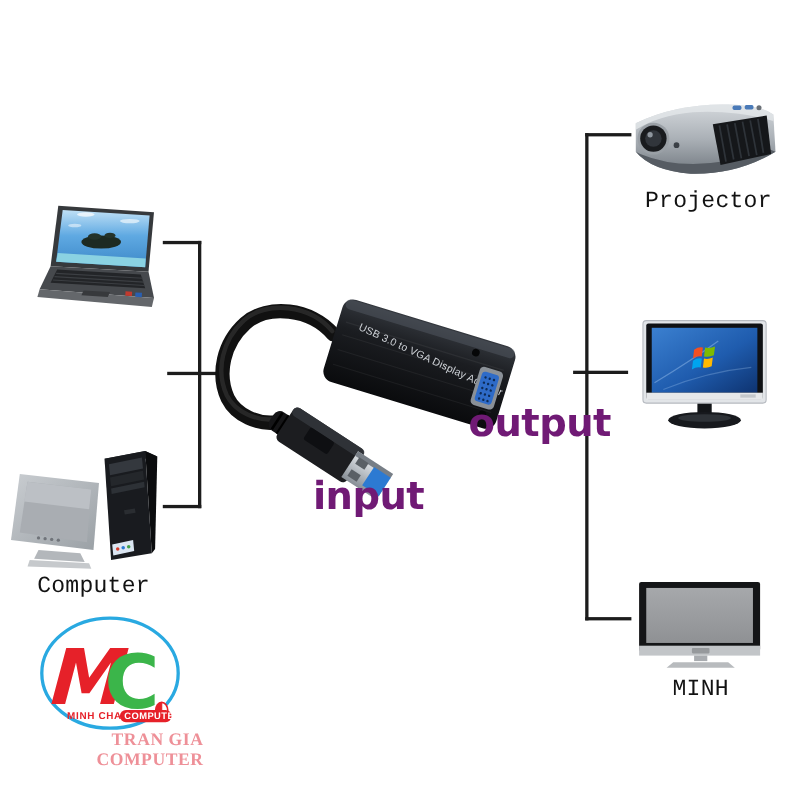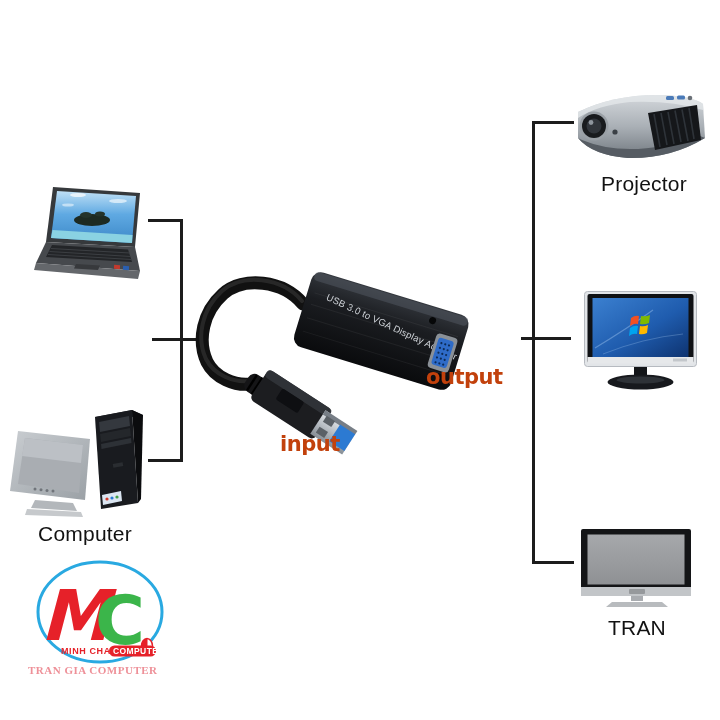--- a/index.html
+++ b/index.html
@@ -1,24 +1,24 @@
 <!DOCTYPE html>
 <html><head>
 <meta charset="utf-8">
 <style>
   html,body{margin:0;padding:0;background:#fff;}
   .canvas{position:relative;width:720px;height:720px;background:#ffffff;overflow:hidden;
           font-family:"Liberation Sans",sans-serif;}
   .line{position:absolute;background:#1c1c1c;}
   .figure{position:absolute;}
-  .dev-label{position:absolute;font-size:21px;color:#121212;text-align:center;letter-spacing:.2px;}
+  .dev-label{position:absolute;font-size:21px;color:#121212;text-align:center;letter-spacing:.2px;font-family:Liberation Mono, monospace;}
   .io-label{position:absolute;font-family:"DejaVu Sans",sans-serif;font-weight:bold;
-            font-size:21px;color:#c2410c;letter-spacing:-0.5px;}
-  .footer-brand{position:absolute;left:28px;top:664px;width:140px;text-align:left;
-            font-family:"Liberation Serif",serif;font-weight:bold;font-size:11px;
+            font-size:35px;color:#701a75;letter-spacing:-0.5px;}
+  .footer-brand{position:absolute;left:45px;top:664px;width:140px;text-align:right;
+            font-family:"Liberation Serif",serif;font-weight:bold;font-size:16px;
             letter-spacing:.5px;}
 </style>
 </head>
 <body>
 
 <div class="canvas">
 
   <div class="line" style="left:148px;top:219px;width:35px;height:3px"></div>
   <div class="line" style="left:180px;top:219px;width:3px;height:243px"></div>
   <div class="line" style="left:152px;top:338px;width:56px;height:3px"></div>
@@ -158,21 +158,21 @@
             <circle cx="65" cy="8" r="1.1"></circle>
             <circle cx="69" cy="8" r="1.1"></circle>
           <circle cx="61" cy="13" r="1.1"></circle>
             <circle cx="65" cy="13" r="1.1"></circle>
             <circle cx="69" cy="13" r="1.1"></circle>
         </g>
       </g>
     </g>
   </svg>
 
-  <div class="io-label" style="left:280px;top:432px;width:110px;text-align:left">input</div>
+  <div class="io-label" style="left:280px;top:432px;width:110px;text-align:center">input</div>
   <div class="io-label" style="left:426px;top:365px;width:110px">output</div>
 
   <svg class="figure" style="left:570px;top:88px" width="145" height="85" viewBox="0 0 145 85">
     <defs>
       <linearGradient id="projBody" x1="0" y1="0" x2="0" y2="1">
         <stop offset="0" stop-color="#d4d8dc"></stop>
           <stop offset="0.5" stop-color="#aab0b6"></stop>
           <stop offset="1" stop-color="#71787f"></stop>
       </linearGradient>
     </defs>
@@ -246,21 +246,21 @@
       <rect x="3" y="4" width="110" height="63" rx="2" fill="#141517"></rect>
       <rect x="9.5" y="9.5" width="97" height="50" fill="url(#tvscr)"></rect>
       <rect x="3" y="62" width="110" height="9" fill="#c2c5c8"></rect>
       <rect x="51" y="64" width="16" height="5" rx="1" fill="#96999c"></rect>
     </g>
     <g>
       <rect x="53" y="71" width="12" height="5" fill="#a9acb0"></rect>
       <polygon points="34,77 84,77 90,82 28,82" fill="#b8bbbe"></polygon>
     </g>
   </svg>
-  <div class="dev-label" style="left:582px;top:616px;width:110px">TRAN</div>
+  <div class="dev-label" style="left:582px;top:616px;width:110px">MINH</div>
 
   <svg class="figure" style="left:33px;top:556px" width="134" height="112" viewBox="0 0 134 112">
     <ellipse cx="67" cy="56" rx="62" ry="50" fill="#ffffff" stroke="#29a9e1" stroke-width="3"></ellipse>
     <text x="18" y="84" font-size="70" font-weight="bold" font-style="italic" fill="#e62129" font-family="DejaVu Sans, sans-serif" transform="skewX(-4)">M</text>
     <text x="62" y="88" font-size="68" font-weight="bold" fill="#3bb54a" font-family="DejaVu Sans, sans-serif">C</text>
     <g transform="translate(114,90)">
       <ellipse cx="0" cy="0" rx="5.5" ry="7.5" fill="#ffffff" stroke="#e62129" stroke-width="1.5"></ellipse>
       <path d="M -5.5,0 A 5.5,7.5 0 0 1 0,-7.5 L 0,0 Z" fill="#e62129"></path>
       <line x1="0" y1="-7.5" x2="0" y2="0" stroke="#e62129" stroke-width="1"></line>
     </g>

